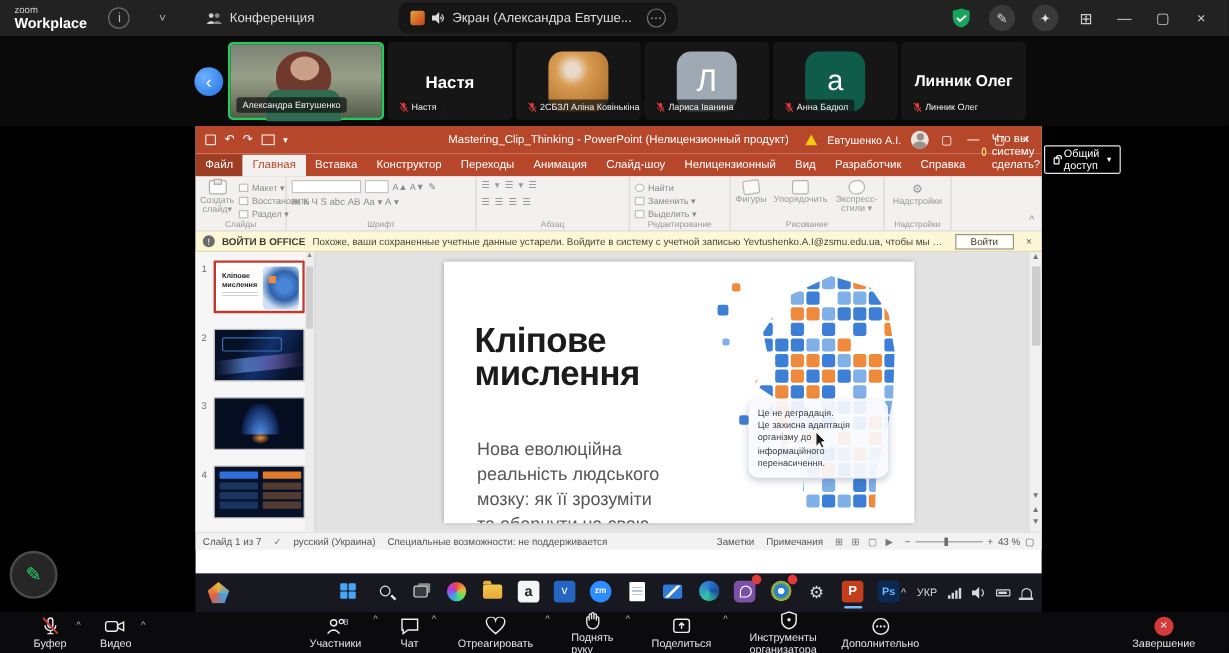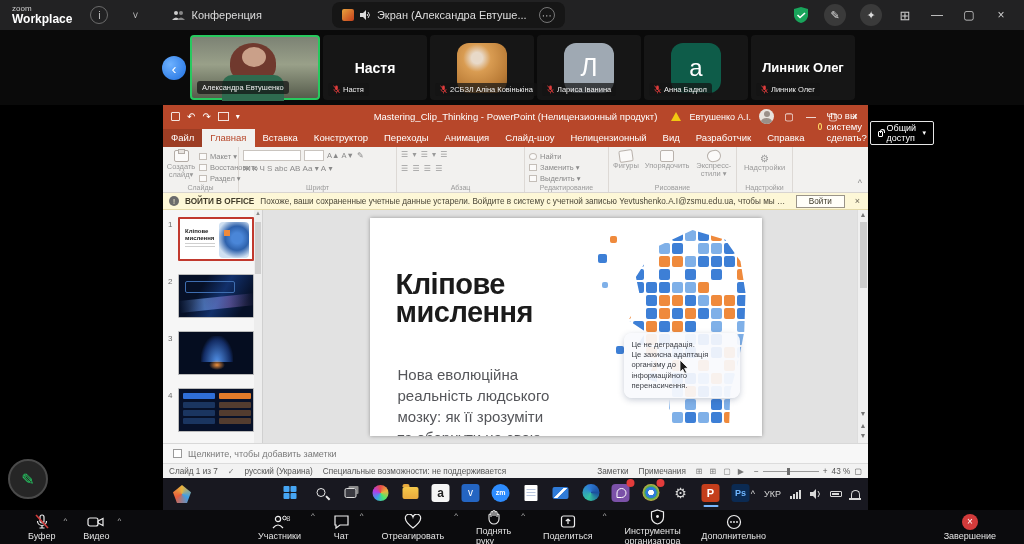--- a/index.html
+++ b/index.html
@@ -597,24 +597,20 @@
           <div class="vth"></div>
           <div class="vdn">▼</div>
           <div class="nav">
             <div>▲</div>
             <div>▼</div>
           </div>
         </div>
       </div>
     </div>
 
-    <div id="ppt-notes">
-      <span class="notes-ico"></span>
-      <span>Щелкните, чтобы добавить заметки</span>
-    </div>
 
     <div id="ppt-status">
       <span>Слайд 1 из 7</span>
       <span class="st-ico">✓</span>
       <span>русский (Украина)</span>
       <span>Специальные возможности: не поддерживается</span>
       <span class="grow"></span>
       <span>Заметки</span>
       <span>Примечания</span>
       <span class="views">

